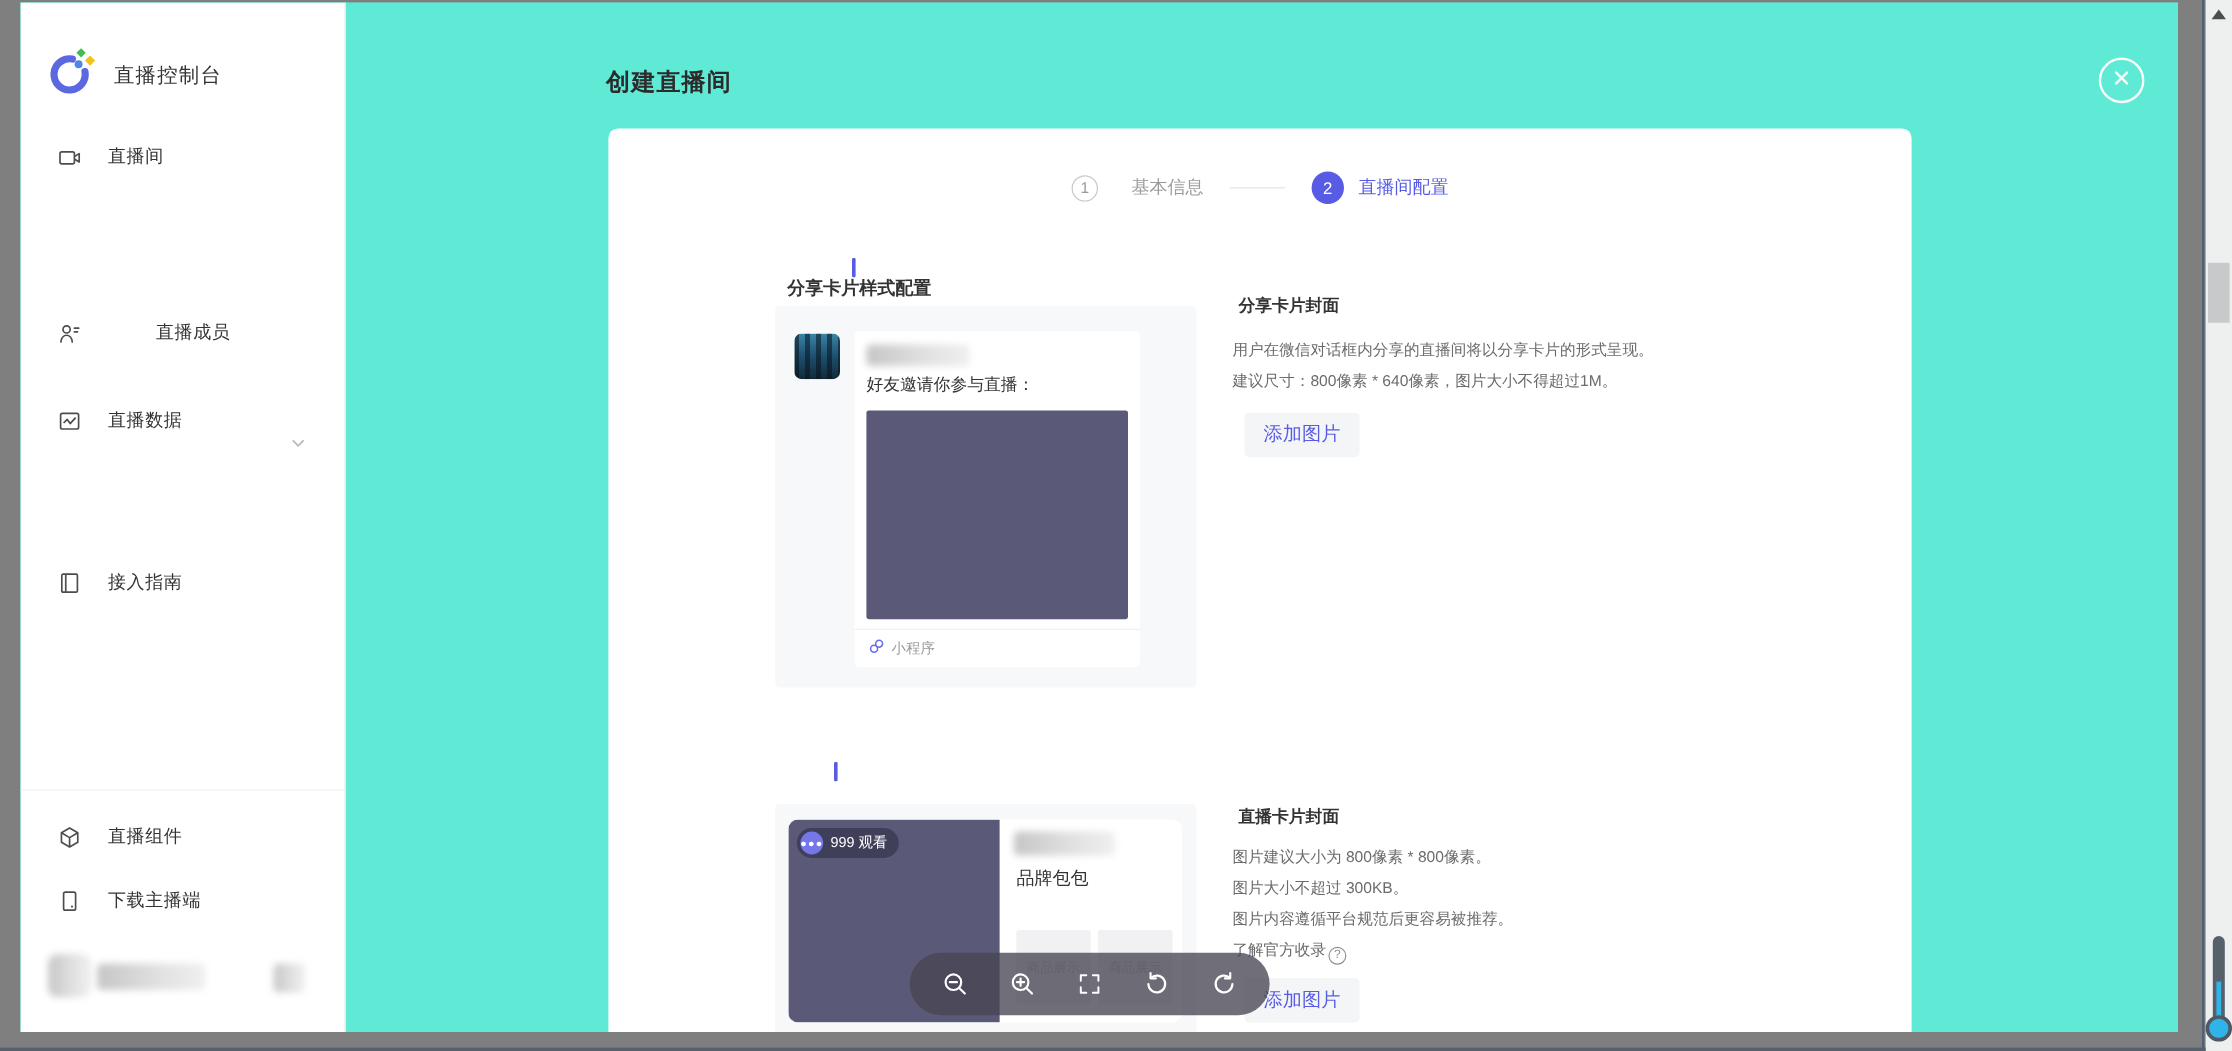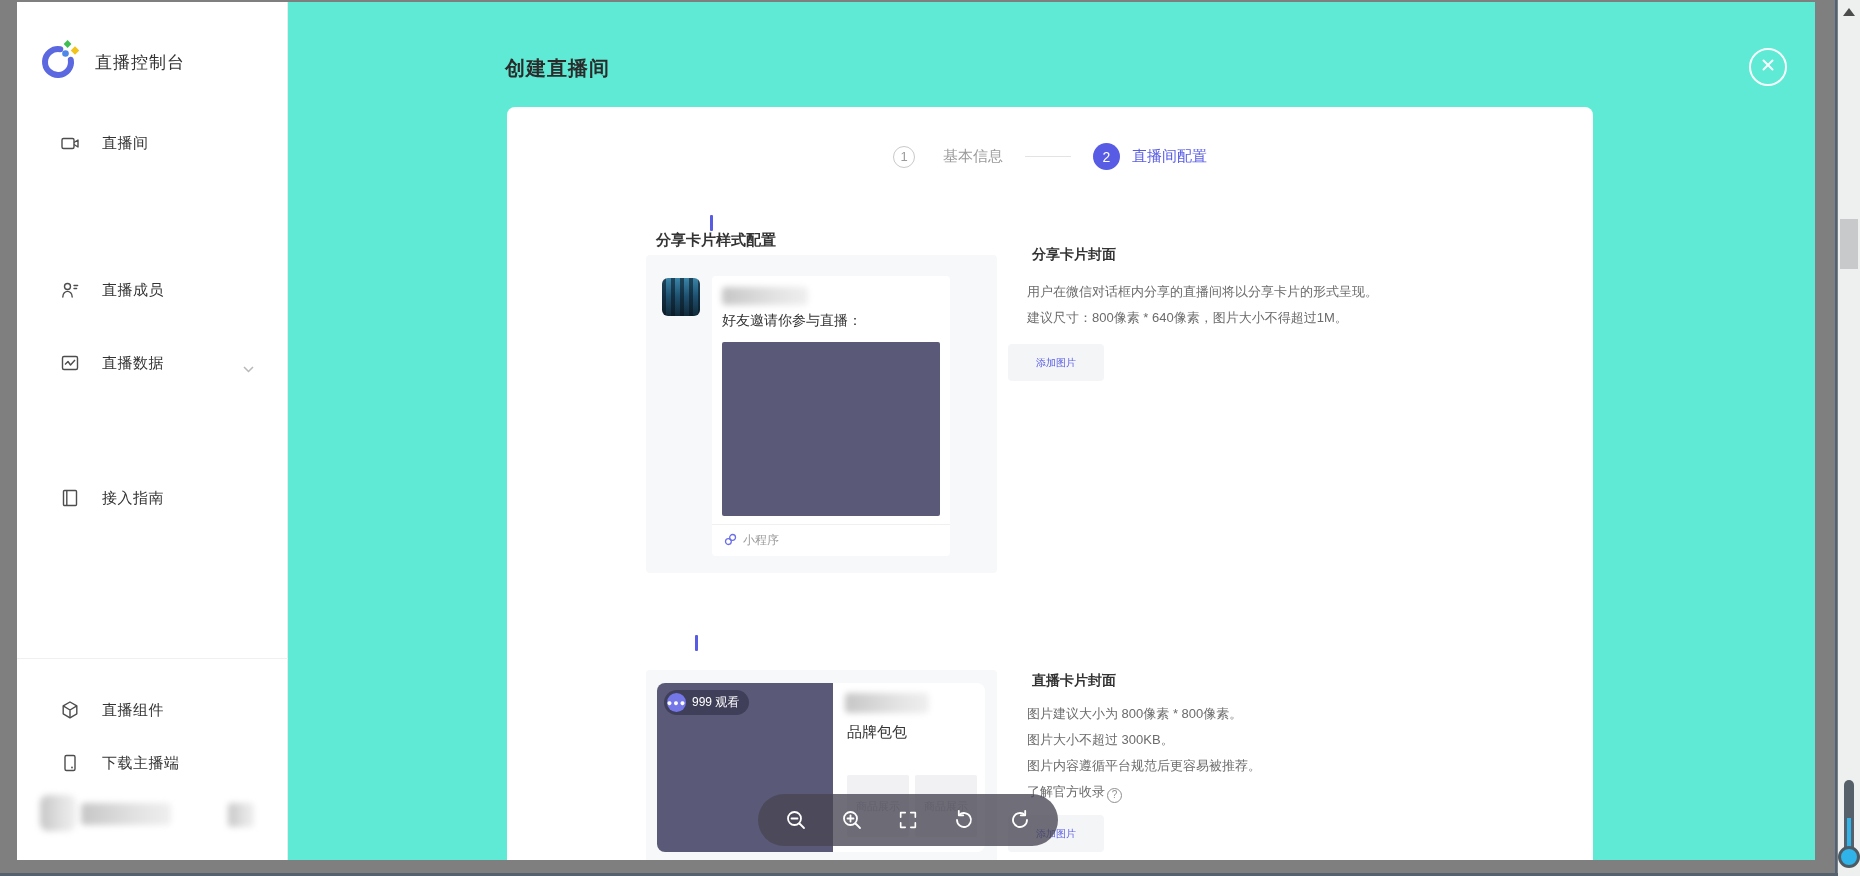--- a/index.html
+++ b/index.html
@@ -8,21 +8,21 @@
   .bottom-edge { position:absolute; left:0; top:873px; width:1838px; height:3px; background:#55626e; }
   .right-edge-line { position:absolute; left:1835px; top:0; width:2px; height:876px; background:#4f6277; }
 
   
   .app { position:absolute; left:17px; top:2px; width:1798px; height:858px; background:#5eead4; overflow:hidden; }
 
   
   .sidebar { position:absolute; left:0; top:0; width:271px; height:858px; background:#fff; border-right:1px solid #ececec; }
   .brand { position:absolute; left:23px; top:38px; height:44px; display:flex; align-items:center; gap:15px; }
   .brand-label { font-size:17px; color:#333; letter-spacing:1px; }
-  .nav-item { position:absolute; left:0; width:271px; height:44px; display:flex; align-items:center; padding-left:43px; cursor:pointer;font-family:Liberation Mono, monospace; }
+  .nav-item { position:absolute; left:0; width:271px; height:44px; display:flex; align-items:flex-start; padding-left:31px; cursor:pointer;font-family:Liberation Mono, monospace; }
   .nav-icon { width:20px; height:20px; display:flex; align-items:center; justify-content:center; color:#4d4d4d; }
   .nav-label { margin-left:22px; font-size:15px; color:#333; letter-spacing:0.5px; }
   .nav-chevron { position:absolute; right:34px; top:19px; color:#b8b8b8; }
   .side-divider { position:absolute; left:0; top:656px; width:271px; height:1px; background:#f0f0f0; }
   .blur-blob { position:absolute; background:linear-gradient(90deg,#c6c6c6,#e2e2e2 60%,#efefef); filter:blur(3px); border-radius:4px; }
   .user-row { position:absolute; left:0; top:789px; width:271px; height:48px; cursor:pointer; }
 
   
   .page-title { position:absolute; left:488px; top:53px; font-size:20px; font-weight:600; color:#2b2b2b; letter-spacing:1px; }
   .close-btn { position:absolute; left:1732px; top:46px; width:38px; height:38px; border-radius:50%; border:2px solid #ffffff; display:flex; align-items:center; justify-content:center; color:#fff; opacity:0.95; cursor:pointer; z-index:10; }
@@ -52,21 +52,21 @@
                      linear-gradient(180deg,#3a85a8 0%,#1d4f6e 50%,#122a38 100%); }
   .share-card { position:absolute; left:66px; top:21px; width:238px; height:280px; background:#fff; border-radius:4px; }
   .share-invite { position:absolute; left:10px; top:36px; font-size:14px; color:#333; }
   .share-cover { position:absolute; left:10px; top:66px; width:218px; height:174px; background:#5a5a78; border-radius:2px; }
   .share-footer { position:absolute; left:0; top:248px; width:238px; height:32px; border-top:1px solid #f0f0f0; display:flex; align-items:center; padding-left:12px; gap:6px; }
   .share-footer-label { font-size:12px; color:#9a9a9a; }
 
   
   .info-title { position:absolute; left:525px; font-size:14px; font-weight:700; color:#333; }
   .info-lines { position:absolute; left:500px; font-size:13px; color:#6b6b6b; line-height:26px;margin-left:20px; }
-  .add-btn { position:absolute; left:501px; width:96px; height:37px; background:#f4f5f7; border:none; border-radius:4px; color:#585ce5; font-size:10px; cursor:pointer; font-family:inherit; }
+  .add-btn { position:absolute; left:530px; width:96px; height:37px; background:#f4f5f7; border:none; border-radius:4px; color:#585ce5; font-size:16px; cursor:pointer; font-family:inherit; }
   .help-circle { display:inline-flex; width:15px; height:15px; border:1px solid #909090; border-radius:50%; color:#909090; font-size:10px; align-items:center; justify-content:center; vertical-align:-2px; margin-left:2px; cursor:pointer; }
   .learn-link { cursor:pointer; }
 
   
   .official-card { position:absolute; left:11px; top:13px; width:328px; height:169px; background:#fff; border-radius:8px; overflow:hidden; }
   .official-cover { position:absolute; left:0; top:0; width:176px; height:169px; background:#5a5a78; }
   .viewers-badge { position:absolute; left:7px; top:7px; height:25px; border-radius:13px; background:rgba(42,42,64,0.55); display:flex; align-items:center; padding:0 10px 0 3px; gap:6px; }
   .viewers-dot { width:19px; height:19px; border-radius:50%; background:#7577e8; color:#fff; font-size:9px; letter-spacing:1px; display:flex; align-items:center; justify-content:center; }
   .viewers-text { color:#fff; font-size:12px; }
   .official-title { position:absolute; left:190px; top:40px; font-size:15px; color:#333; }
@@ -109,21 +109,21 @@
         <span class="nav-icon">
           <svg width="20" height="20" viewBox="0 0 20 20" fill="none" stroke="currentColor" stroke-width="1.4" stroke-linejoin="round">
             <rect x="2" y="5.5" width="12" height="10" rx="1.5"></rect>
             <path d="M14 9.5 L18 7 V14 L14 11.5"></path>
           </svg>
         </span>
         <span class="nav-label">直播间</span>
       </div>
 
 
-      <div class="nav-item" style="top:266px;">
+      <div class="nav-item" style="top:266px;gap:40px;">
         <span class="nav-icon">
           <svg width="20" height="20" viewBox="0 0 20 20" fill="none" stroke="currentColor" stroke-width="1.4" stroke-linecap="round">
             <circle cx="7.5" cy="6.5" r="3"></circle>
             <path d="M2.8 17 c0-3.6 2.5-5.6 4.7-5.6 s4.7 2 4.7 5.6"></path>
             <line x1="14" y1="5.5" x2="17.6" y2="5.5"></line>
             <line x1="14" y1="8.5" x2="16.6" y2="8.5"></line>
           </svg>
         </span>
         <span class="nav-label">直播成员</span>
       </div>

